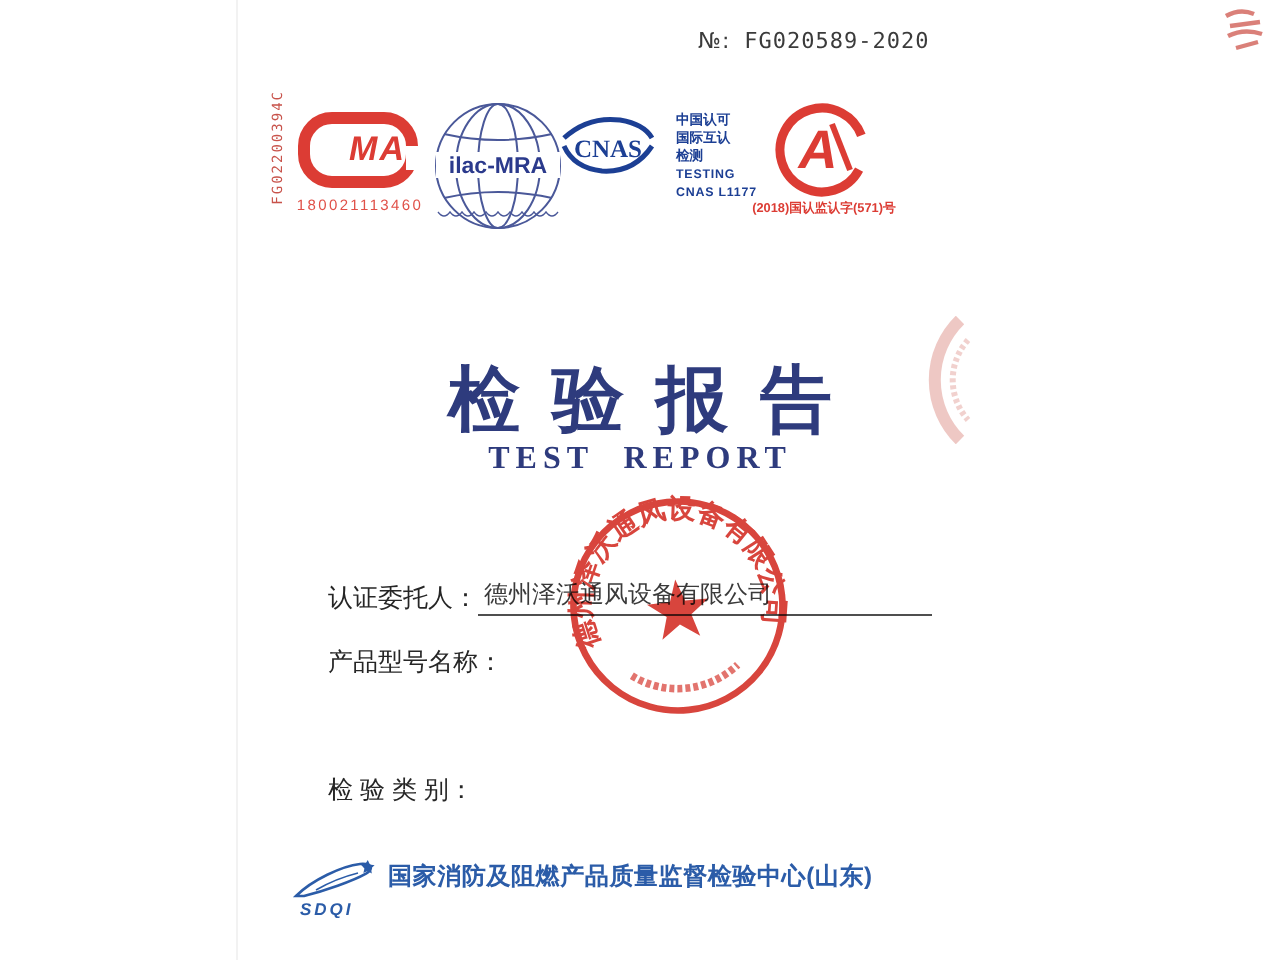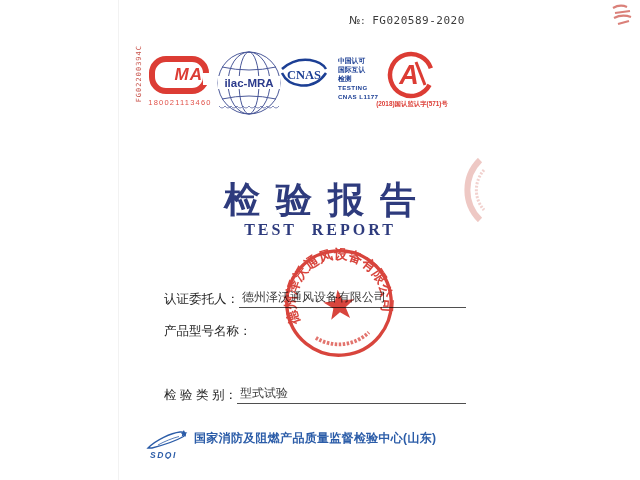--- a/index.html
+++ b/index.html
@@ -110,21 +110,20 @@
 
   <div class="abs field-row row1">
     <span class="field-label">认证委托人：</span>
     <span class="field-value">德州泽沃通风设备有限公司</span>
   </div>
   <div class="abs field-row row2">
     <span class="field-label">产品型号名称：</span>
   </div>
   <div class="abs field-row row3">
     <span class="field-label">检 验 类 别：</span>
-    <span class="field-value">型式试验</span>
   </div>
 
   <svg class="abs stamp" width="114" height="114" viewBox="0 0 120 120">
     <circle cx="60" cy="60" r="55" fill="none" stroke="#d5352c" stroke-width="3.5"></circle>
     <defs>
       <path id="stamp-arc" d="M 17 76 A 46 46 0 1 1 103 76" fill="none"></path>
     </defs>
     <text font-size="14.5" font-weight="bold" fill="#d5352c">
       <textPath href="#stamp-arc" startOffset="0" textLength="176" lengthAdjust="spacing">德州泽沃通风设备有限公司</textPath>
     </text>

